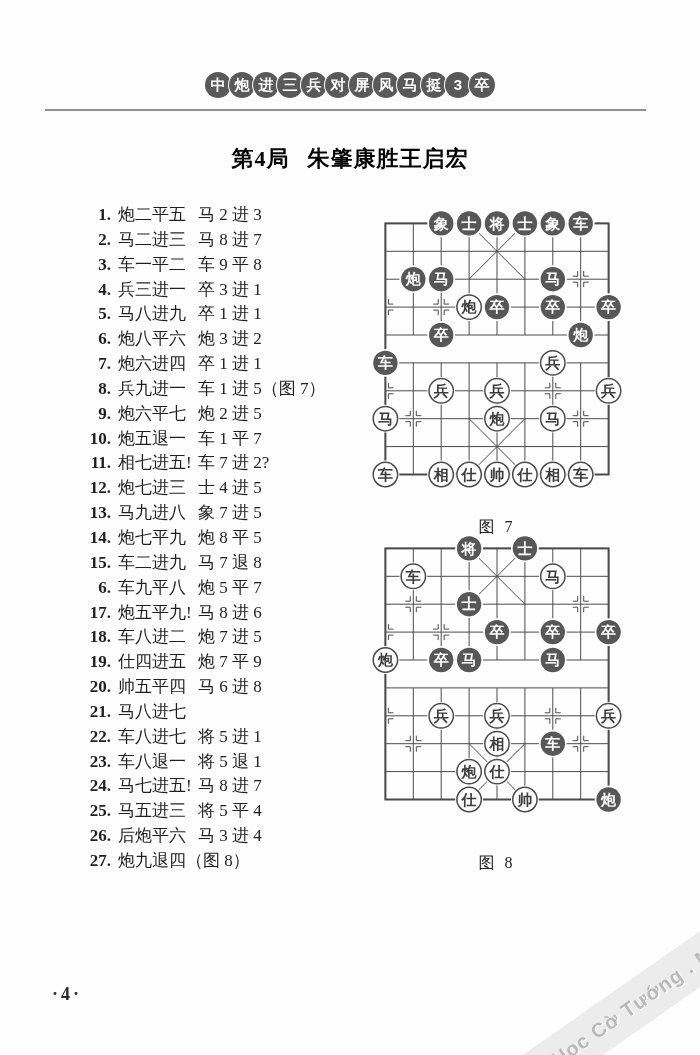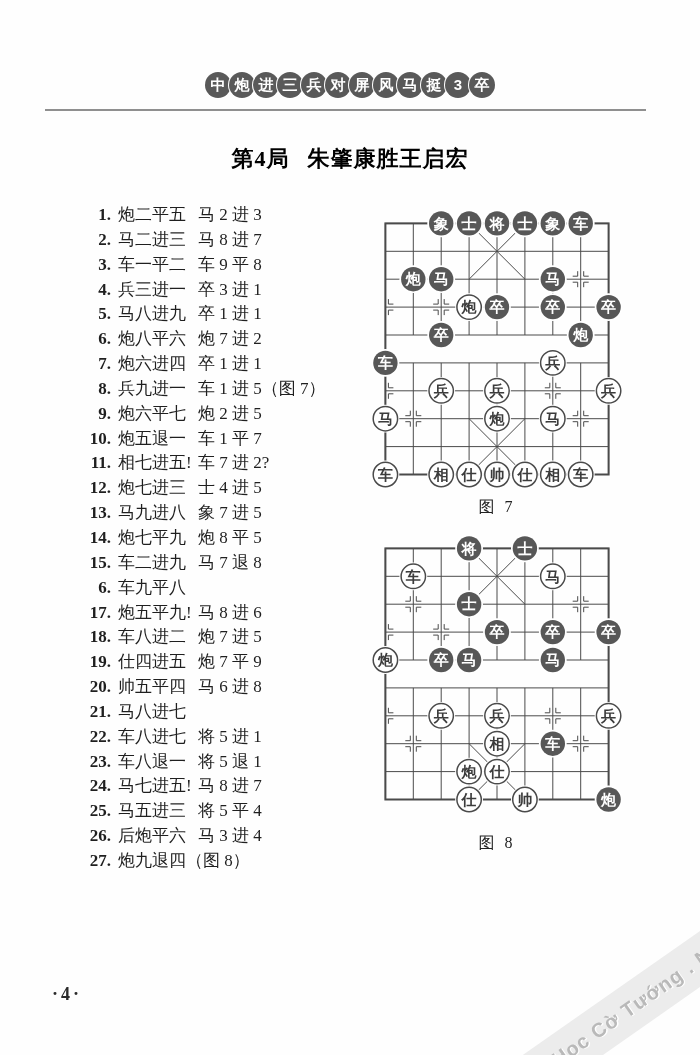--- a/index.html
+++ b/index.html
@@ -26,21 +26,21 @@
   .move-row{display:flex;height:24.85px;align-items:baseline;line-height:24.85px;white-space:nowrap;}
   .move-num{width:27px;text-align:right;font-weight:bold;margin-right:7px;flex:none;}
   .move-red{width:80px;flex:none;}
   .move-black{flex:1;}
   
   .board-svg{position:absolute;left:371px;}
   #board1{top:209px;}
   #board2{top:534px;}
   .fig-caption{
     position:absolute;left:371px;width:252px;text-align:center;
-    font-size:16px;color:#222;letter-spacing:3px;
+    font-size:16px;color:#222;letter-spacing:3px;margin-top:20px;
   }
   #caption1{top:497px;}
   #caption2{top:833px;}
   .board-svg text{
     font-family:"Liberation Sans","DejaVu Sans",sans-serif;
     font-weight:bold;font-size:15px;
   }
   
   #pagenum{
     position:absolute;left:52px;top:984px;font-size:18px;font-weight:bold;
@@ -103,21 +103,21 @@
         <span class="move-black">卒 3 进 1</span>
       </div>
       <div class="move-row">
         <span class="move-num">5.</span>
         <span class="move-red">马八进九</span>
         <span class="move-black">卒 1 进 1</span>
       </div>
       <div class="move-row">
         <span class="move-num">6.</span>
         <span class="move-red">炮八平六</span>
-        <span class="move-black">炮 7 进 2</span>
+        <span class="move-black">炮 3 进 2</span>
       </div>
       <div class="move-row">
         <span class="move-num">7.</span>
         <span class="move-red">炮六进四</span>
         <span class="move-black">卒 1 进 1</span>
       </div>
       <div class="move-row">
         <span class="move-num">8.</span>
         <span class="move-red">兵九进一</span>
         <span class="move-black">车 1 进 5（图 7）</span>
@@ -153,20 +153,21 @@
         <span class="move-black">炮 8 平 5</span>
       </div>
       <div class="move-row">
         <span class="move-num">15.</span>
         <span class="move-red">车二进九</span>
         <span class="move-black">马 7 退 8</span>
       </div>
       <div class="move-row">
         <span class="move-num">6.</span>
         <span class="move-red">车九平八</span>
+        <span class="move-black">炮 5 平 7</span>
       </div>
       <div class="move-row">
         <span class="move-num">17.</span>
         <span class="move-red">炮五平九!</span>
         <span class="move-black">马 8 进 6</span>
       </div>
       <div class="move-row">
         <span class="move-num">18.</span>
         <span class="move-red">车八进二</span>
         <span class="move-black">炮 7 进 5</span>

